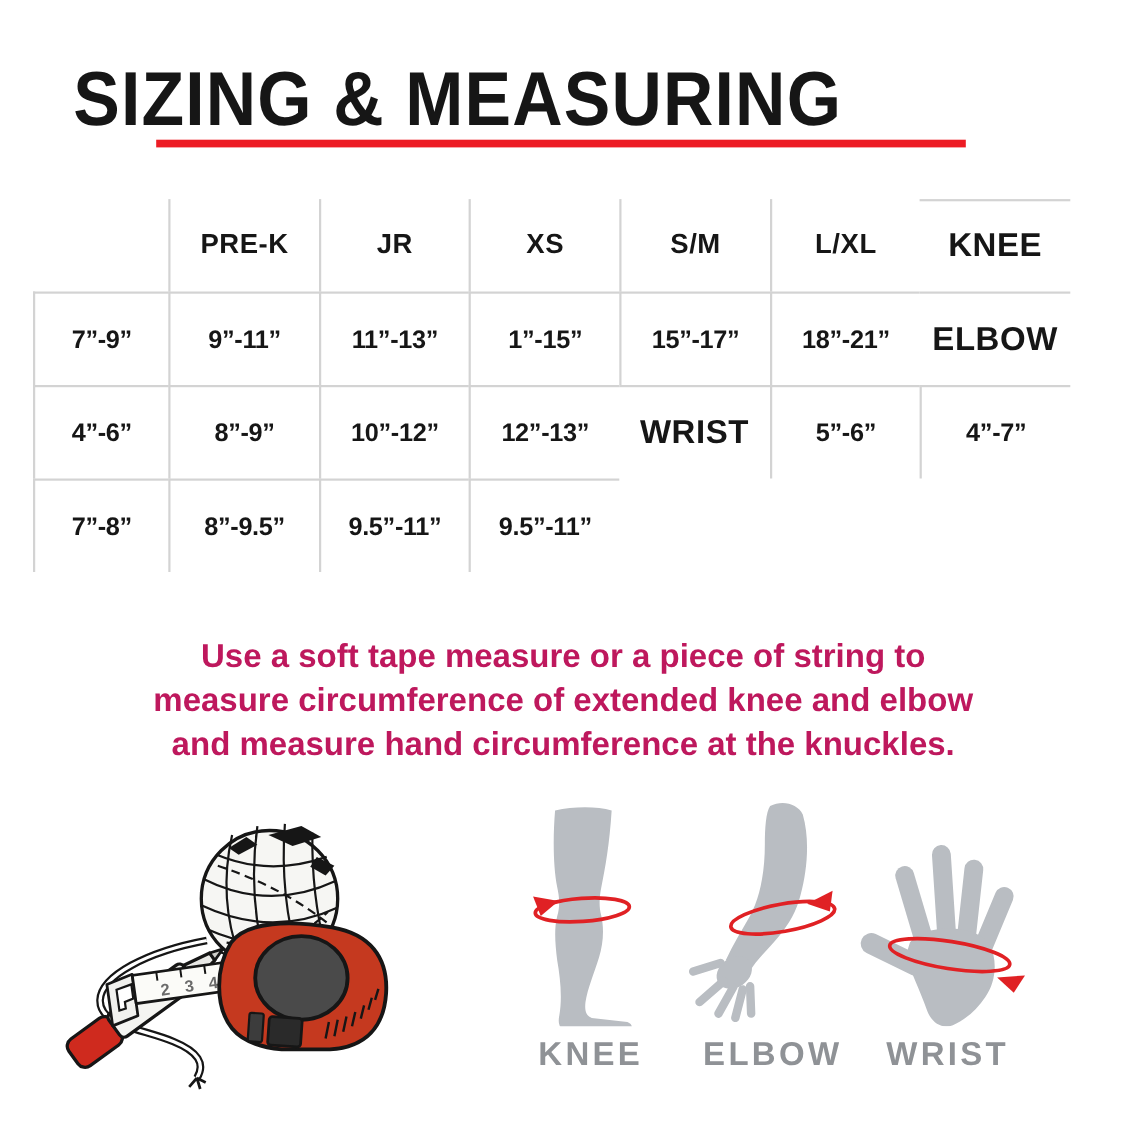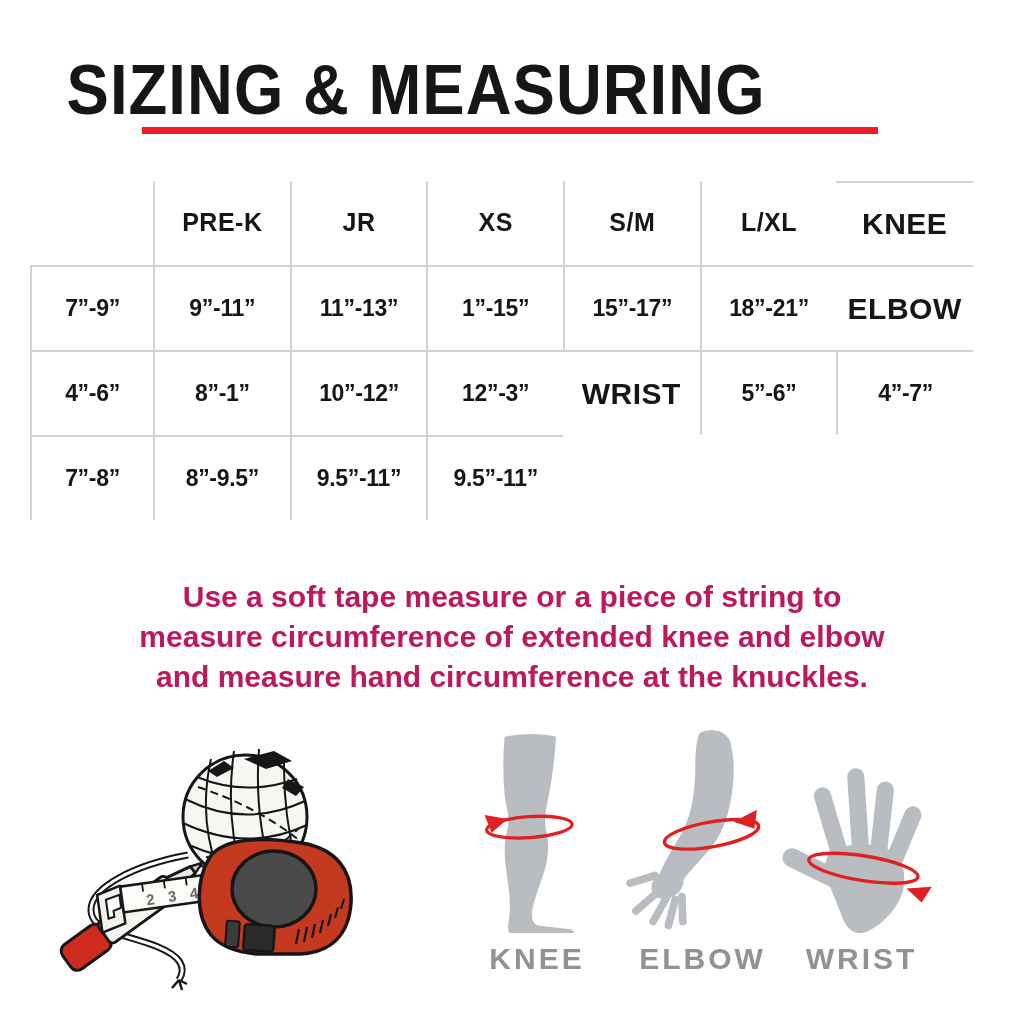--- a/index.html
+++ b/index.html
@@ -59,23 +59,23 @@
     <div class="cell rowhead hline">KNEE</div>
     <div class="cell val vline hline">7”-9”</div>
     <div class="cell val vline hline">9”-11”</div>
     <div class="cell val vline hline">11”-13”</div>
     <div class="cell val vline hline">1”-15”</div>
     <div class="cell val vline hline">15”-17”</div>
     <div class="cell val vline hline">18”-21”</div>
 
     <div class="cell rowhead hline">ELBOW</div>
     <div class="cell val vline hline">4”-6”</div>
-    <div class="cell val vline hline">8”-1”</div>
+    <div class="cell val vline hline">8”-9”</div>
     <div class="cell val vline hline">10”-12”</div>
-    <div class="cell val vline hline">12”-3”</div>
+    <div class="cell val vline hline">12”-13”</div>
 
     <div class="cell rowhead hline">WRIST</div>
     <div class="cell val vline hline">5”-6”</div>
     <div class="cell val vline hline">4”-7”</div>
     <div class="cell val vline hline">7”-8”</div>
     <div class="cell val vline hline">8”-9.5”</div>
     <div class="cell val vline hline">9.5”-11”</div>
     <div class="cell val vline hline">9.5”-11”</div>
   </div>
 

